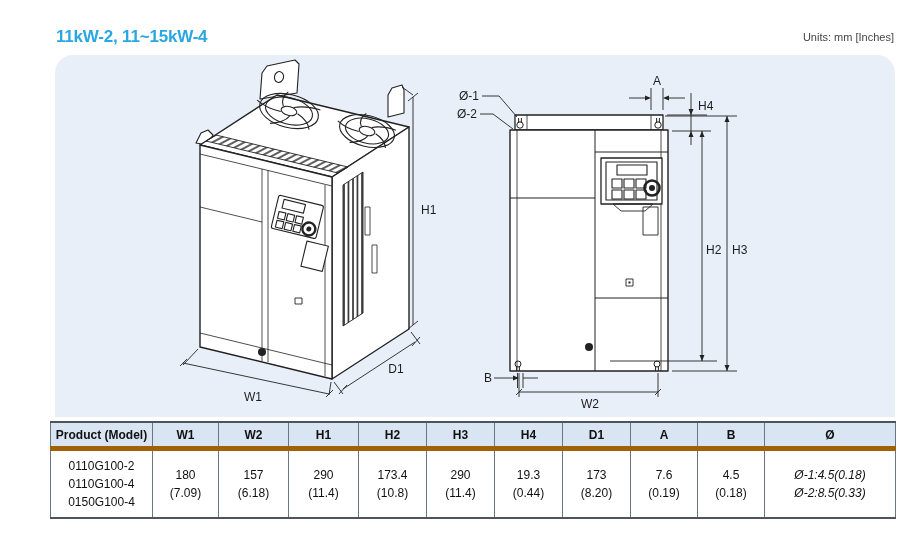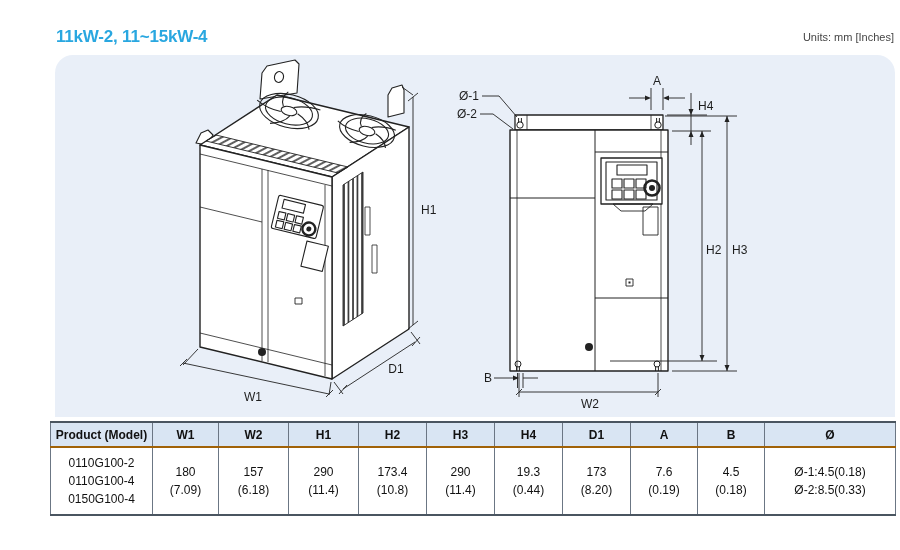--- a/index.html
+++ b/index.html
@@ -29,27 +29,27 @@
     border-collapse:collapse;table-layout:fixed;
     font-size:12px;color:#111;
     border-top:2px solid #4a5560;border-bottom:2px solid #4a5560;
   }
   table.dims th,table.dims td{
     border:1px solid #6b7684;text-align:center;vertical-align:middle;
     padding:0;
   }
   table.dims th{
     height:23px;background:#d9e5f3;font-weight:700;font-size:12px;
-    border-bottom:2px solid #a16207;
+    border-bottom:5px solid #a16207;
   }
   table.dims td{height:66px;background:#ffffff;line-height:1.5;}
   td.modelcell{
     background:#e8effa;font-weight:400;line-height:1.45;
   }
-  .phi-lines{display:inline-block;text-align:left;line-height:1.5;}
+  .phi-lines{display:inline-block;text-align:left;line-height:1.5;font-style:italic;}
 </style>
 </head>
 <body>
 
 <div class="title">11kW-2, 11~15kW-4</div>
 <div class="units">Units: mm [Inches]</div>
 
 <div class="panel">
 <svg width="840" height="362" viewBox="0 0 840 362">
   <defs>

